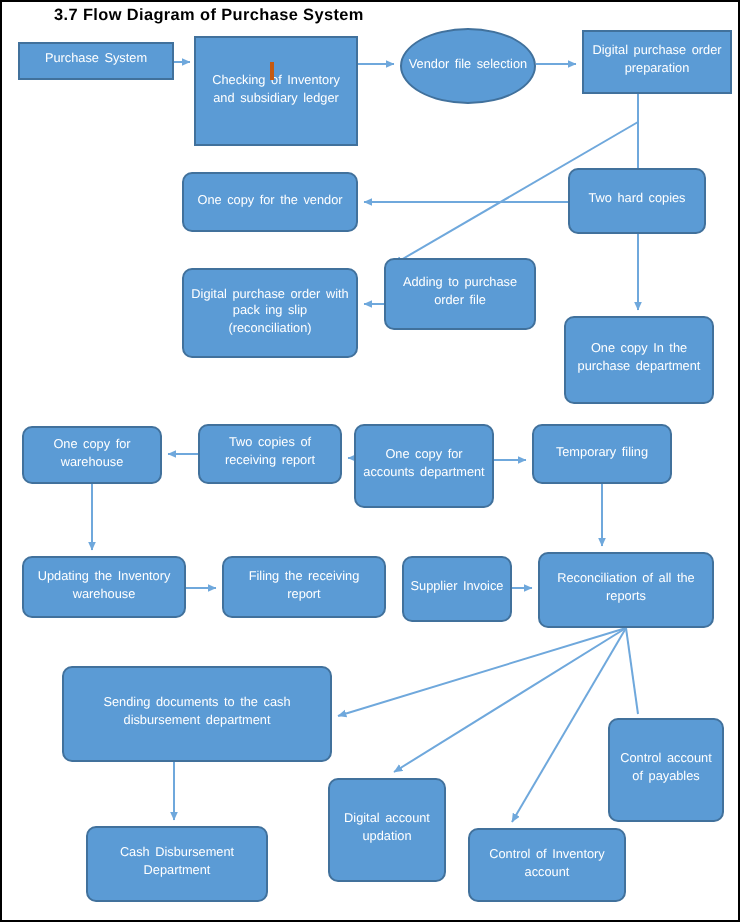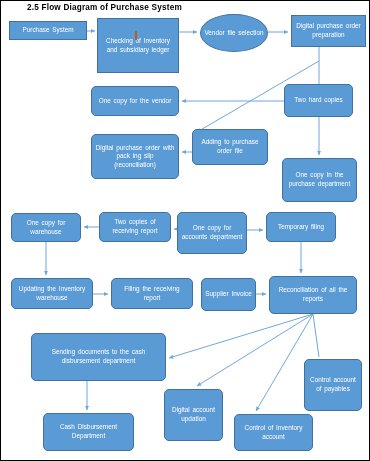--- a/index.html
+++ b/index.html
@@ -57,21 +57,21 @@
     width:1.6px;height:9px;
     background:#C55A11;
     left:134px;top:30px;
   }
 </style>
 </head>
 <body>
 
 <div id="page">
 
-  <div id="title">2.5 Flow Diagram of Purchase  System</div>
+  <div id="title">3.7 Flow Diagram of Purchase  System</div>
 
   <svg id="wires" viewBox="0 0 370 461">
     <defs>
       <marker id="ah" markerWidth="5" markerHeight="5" refX="4.2" refY="2" orient="auto">
         <path d="M0,0 L4.4,2 L0,4 z" fill="#6FA8DC"></path>
       </marker>
     </defs>
 
     <path class="wire" d="M86,30 L94,30" marker-end="url(#ah)"></path>
 

